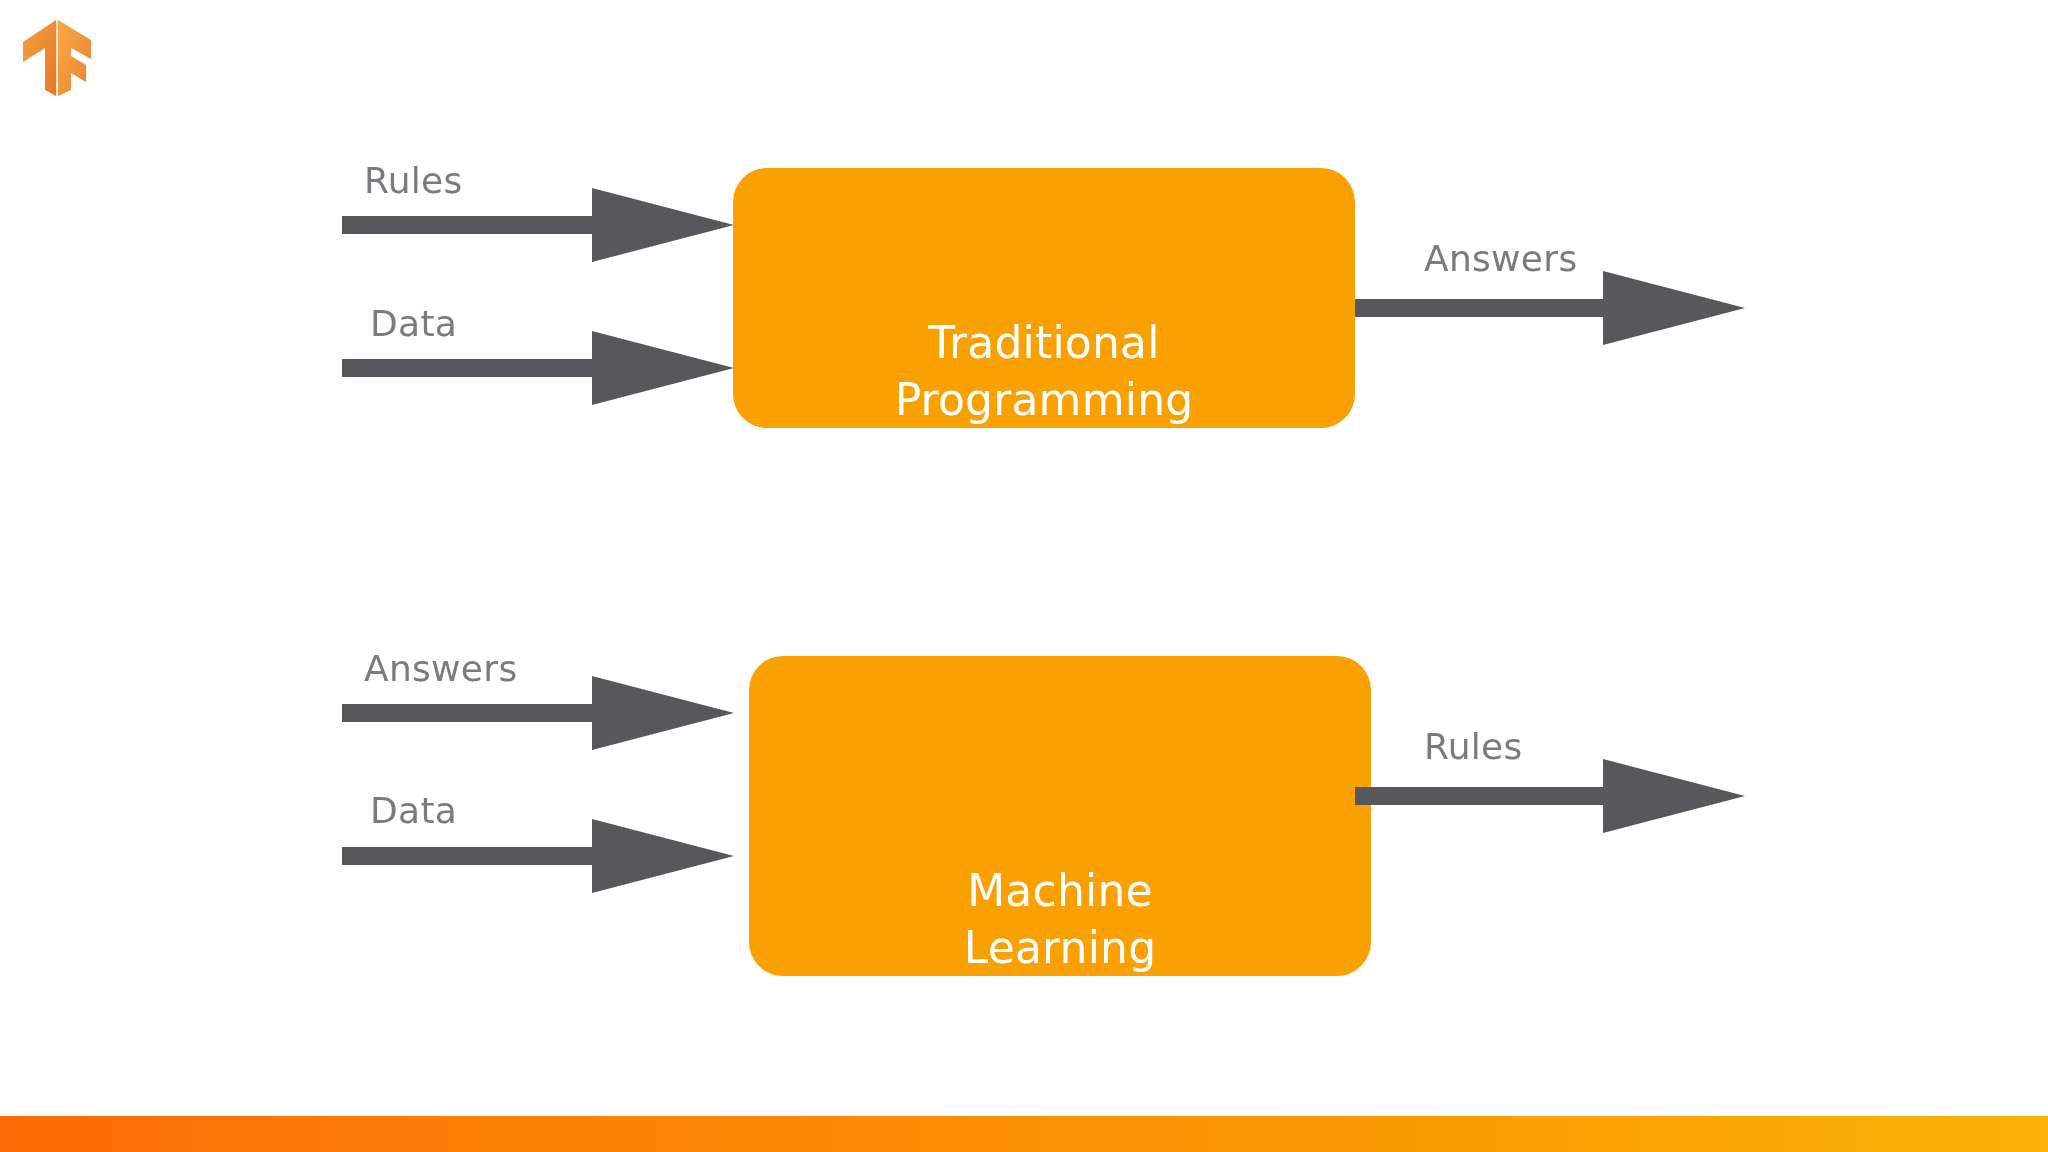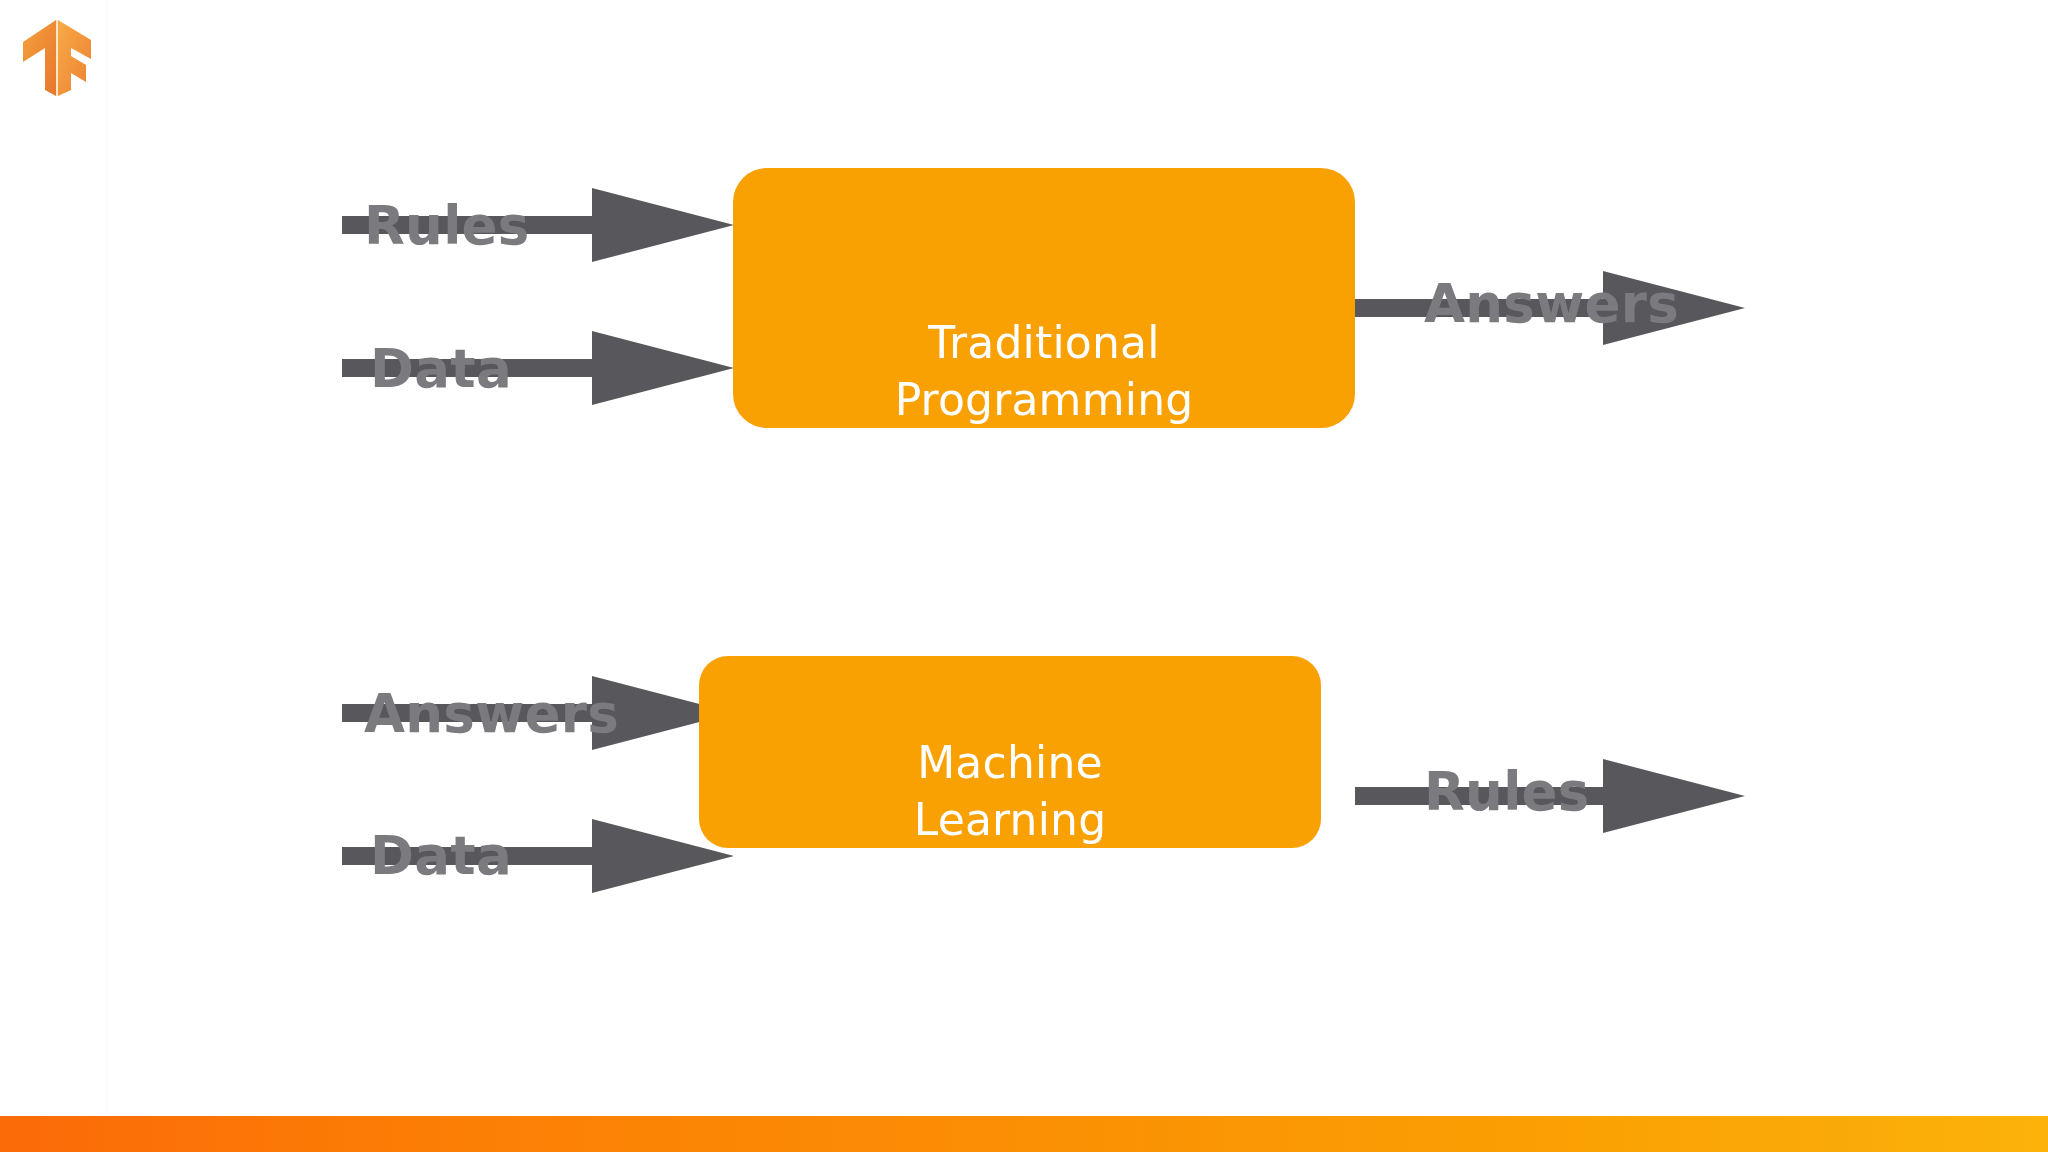--- a/index.html
+++ b/index.html
@@ -61,42 +61,40 @@
     padding: 0 24px;
   }
 
   #box-traditional {
     left: 733px;
     top: 168px;
     width: 622px;
     height: 260px;
   }
   #box-ml {
-    left: 699px;
+    left: 749px;
     top: 656px;
     width: 622px;
-    height: 192px;
-    border-radius: 29px;
+    height: 320px;
   }
 
   
   .arrow {
     position: absolute;
     height: 90px;
   }
   .arrow svg { display: block; }
 
   .arrow-label {
     position: absolute;
     color: #7b7b7f;
-    font-size: 53px;
-    font-weight: 700;
+    font-size: 36px;
+    font-weight: 400;
     white-space: nowrap;
     letter-spacing: 0.3px;
-    margin-top: 35px;
   }
 
   
   #arrow-in-rules      { left: 342px; top: 180px;  width: 392px; }
   #arrow-in-data-top   { left: 342px; top: 323px;  width: 392px; }
   #arrow-in-answers    { left: 342px; top: 668px;  width: 392px; }
   #arrow-in-data-bot   { left: 342px; top: 811px;  width: 392px; }
 
   
   #arrow-out-answers   { left: 1355px; top: 263px; width: 390px; }

